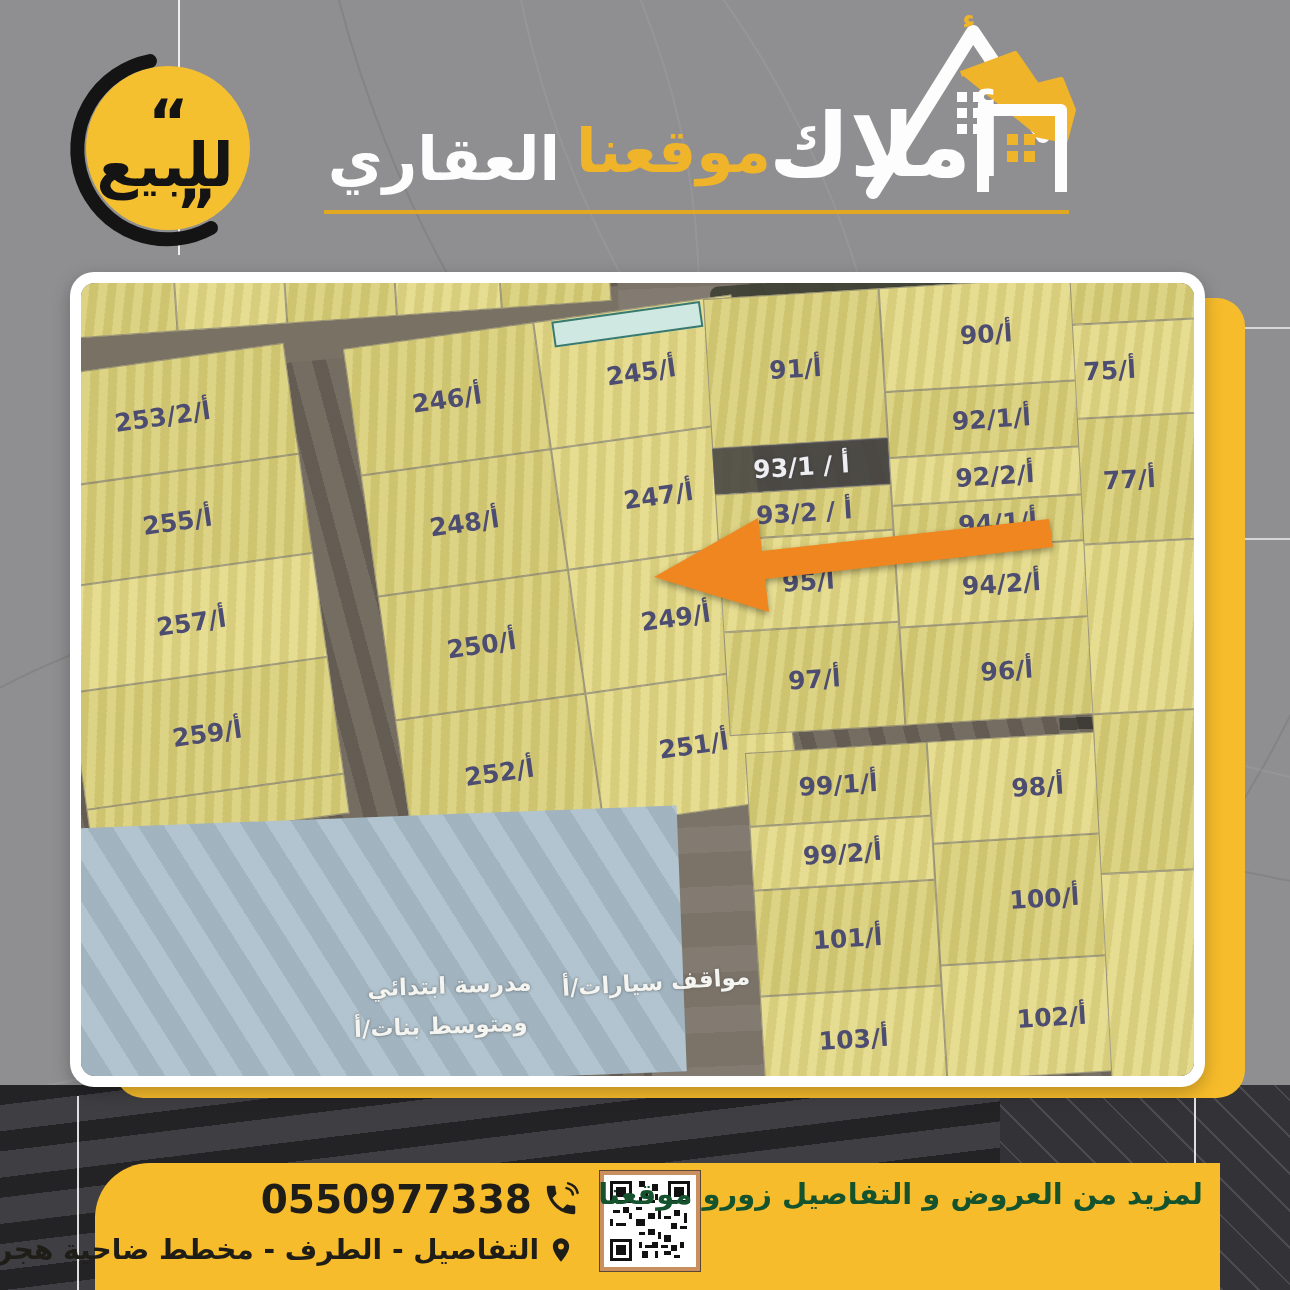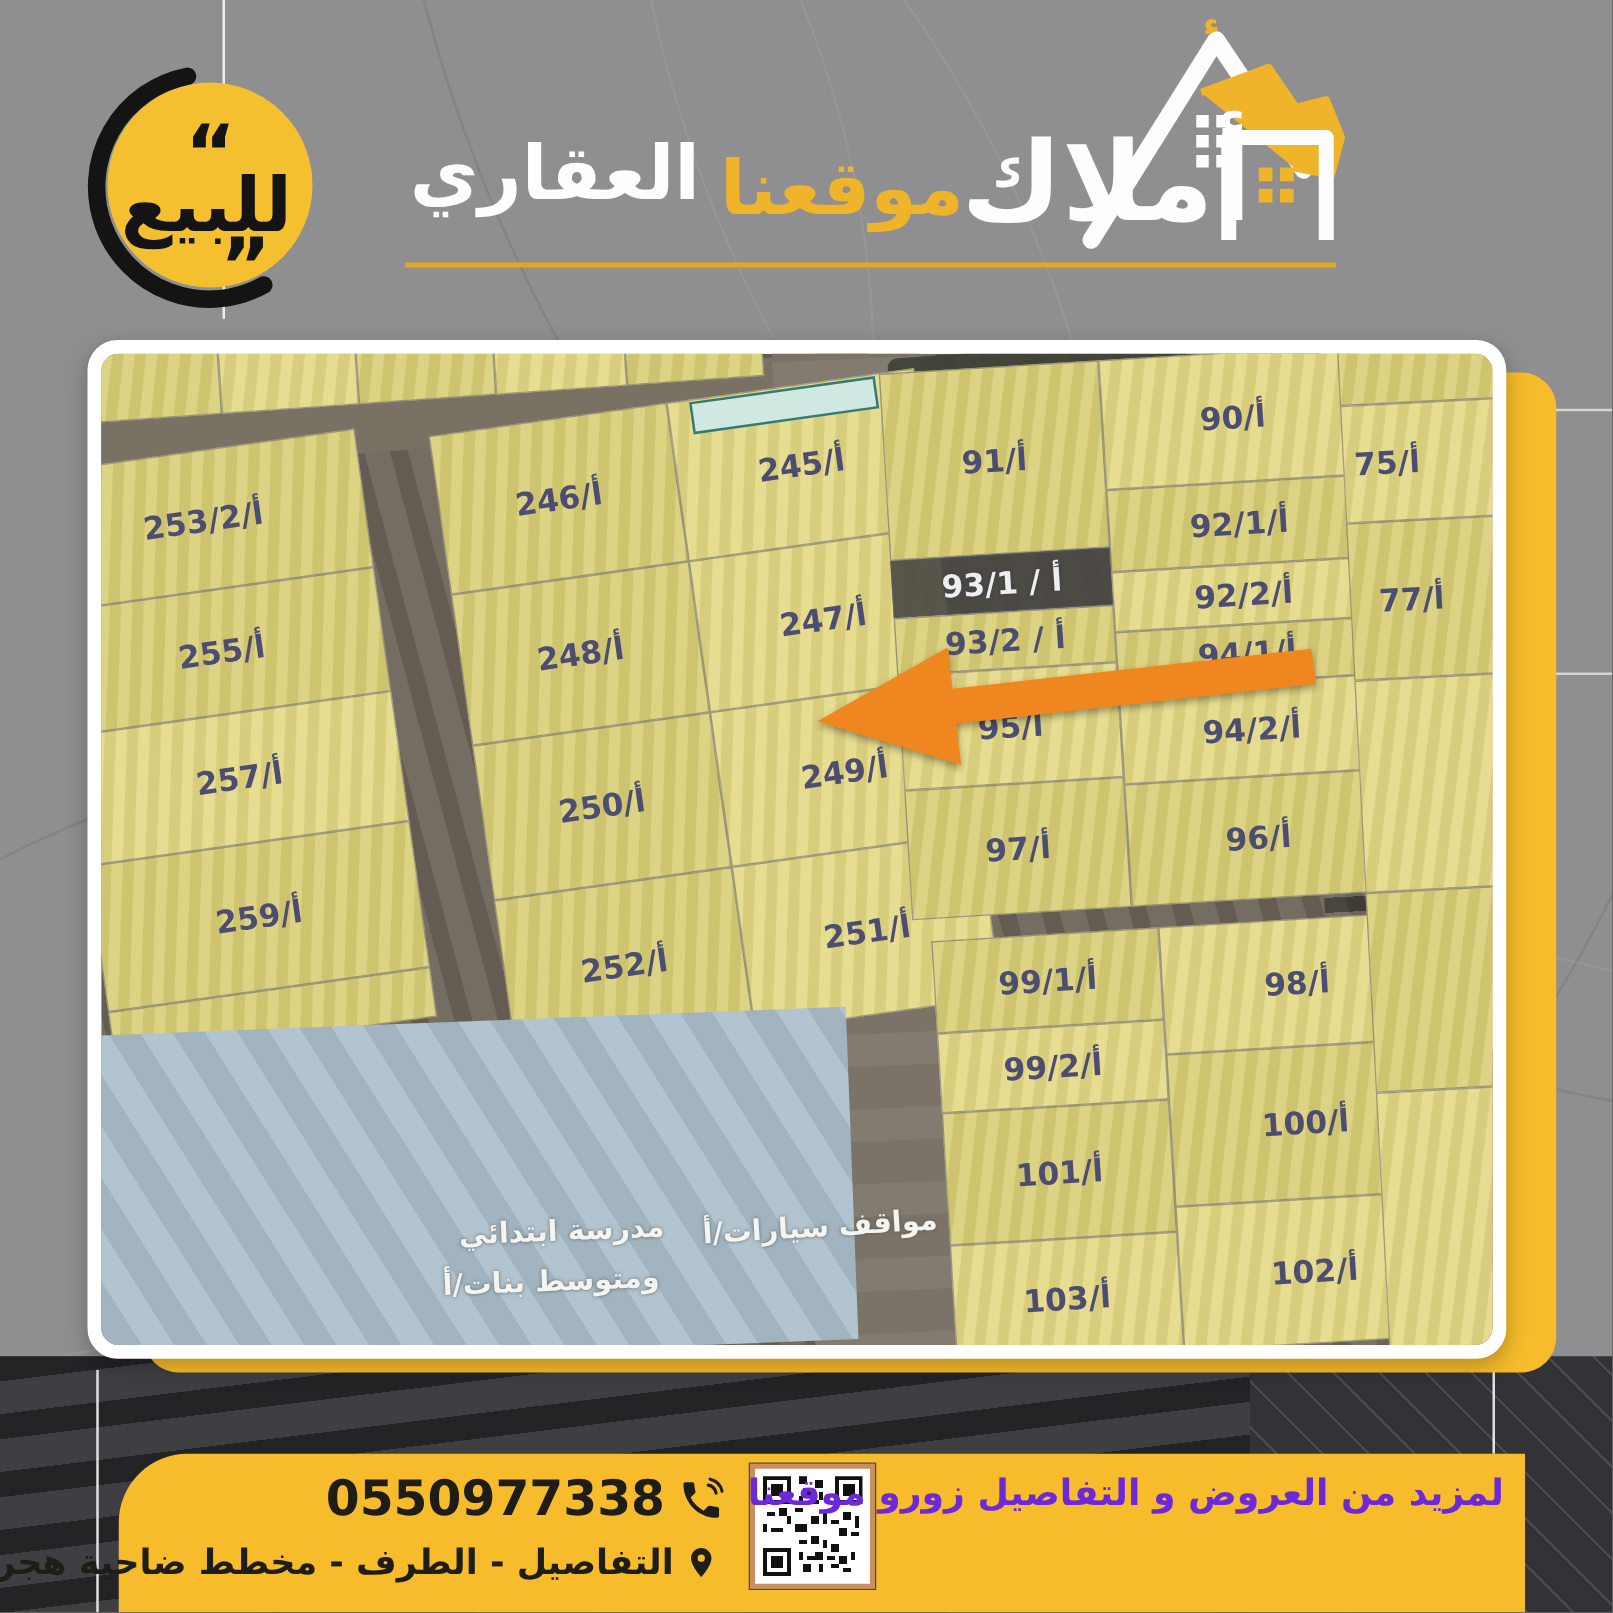--- a/index.html
+++ b/index.html
@@ -19,21 +19,21 @@
   .wline { position:absolute; background:rgba(255,255,255,0.85); }
 
   
   .logo-wrap { position:absolute; left:318px; top:14px; width:762px; }
   .logo-row { direction:rtl; display:flex; align-items:flex-end; justify-content:flex-start; height:190px; }
   .house-unit { position:relative; width:305px; height:190px; flex:0 0 auto; }
   .house-unit svg { position:absolute; right:0; top:0; }
   .word-amlak { position:absolute; left:-6px; bottom:14px; font-size:88px; font-weight:bold;
     color:#FDFDFD; line-height:1; letter-spacing:-2px; }
   .word-ahsa { font-size:60px; font-weight:bold; color:#F0B42A; margin:0 4px 18px 10px; white-space:nowrap; }
-  .word-aqari { font-size:60px; font-weight:bold; color:#FDFDFD; margin:0 6px 30px 0; white-space:nowrap; }
+  .word-aqari { font-size:60px; font-weight:bold; color:#FDFDFD; margin:0 6px 10px 0; white-space:nowrap; }
   .gold-rule { width:745px; height:4px; background:#E2A81F; margin:6px 0 10px 6px; }
   .logo-english { width:745px; margin-left:6px; text-align:center; color:#FAFAFA;
     font-size:29px; font-weight:bold; letter-spacing:2.5px; white-space:nowrap; }
 
   
   .badge { position:absolute; left:60px; top:44px; width:210px; height:212px; }
   .badge svg { position:absolute; left:0; top:0; }
   .badge-q { position:absolute; font-size:62px; font-weight:bold; color:#141414; line-height:1; }
   .bq1 { left:88px; top:48px; }
   .bq2 { left:116px; top:138px; }
@@ -89,21 +89,21 @@
     background:#F7BC2B; border-radius:55px 0 0 0; }
   .f-phones { position:absolute; right:640px; top:14px; direction:rtl; display:flex;
     align-items:center; gap:38px; }
   .phone-unit { display:flex; direction:ltr; align-items:center; gap:10px;
     font-size:39px; font-weight:bold; color:#1F1D18; }
   .f-addr { position:absolute; right:645px; top:70px; direction:rtl; display:flex;
     align-items:center; gap:8px; font-size:28px; font-weight:bold; color:#1F1D18; white-space:nowrap; }
   .qr-box { position:absolute; left:505px; top:8px; width:100px; height:100px;
     background:#FFFFFF; border:4px solid #C98F5F; outline:1px solid #5a4632; padding:6px; }
   .f-right { position:absolute; left:628px; top:14px; width:480px; text-align:center; }
-  .f-promo { direction:rtl; font-size:29px; font-weight:bold; color:#6d28d9; white-space:nowrap; }
+  .f-promo { direction:rtl; font-size:29px; font-weight:bold; color:#14532d; white-space:nowrap; }
   .f-site { margin-top:8px; direction:ltr; display:flex; align-items:center; justify-content:center;
     gap:10px; font-size:35px; font-weight:bold; color:#1F1D18; white-space:nowrap; }
 </style>
 </head>
 <body>
 
 <div class="poster">
 
   <div class="arc" style="left:-900px; top:-500px; width:1600px; height:1600px;"></div>
   <div class="arc" style="left:-1000px; top:-400px; width:1900px; height:1900px;"></div>

